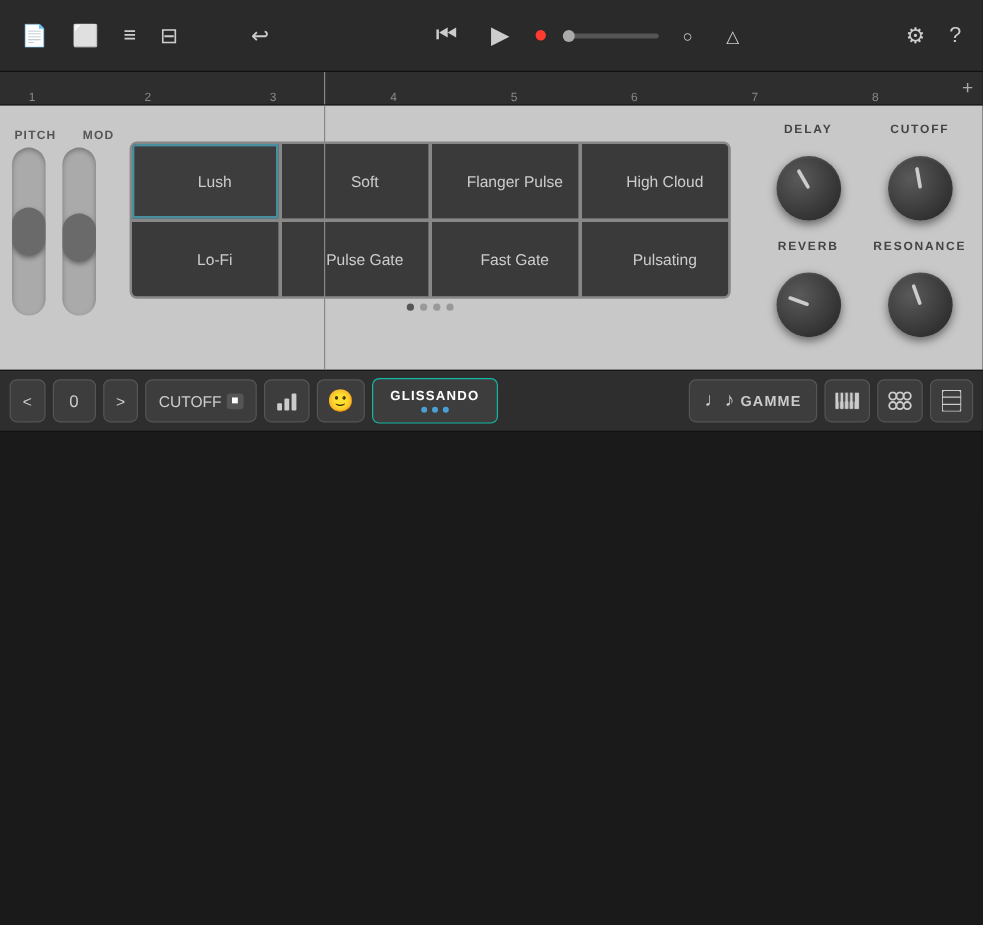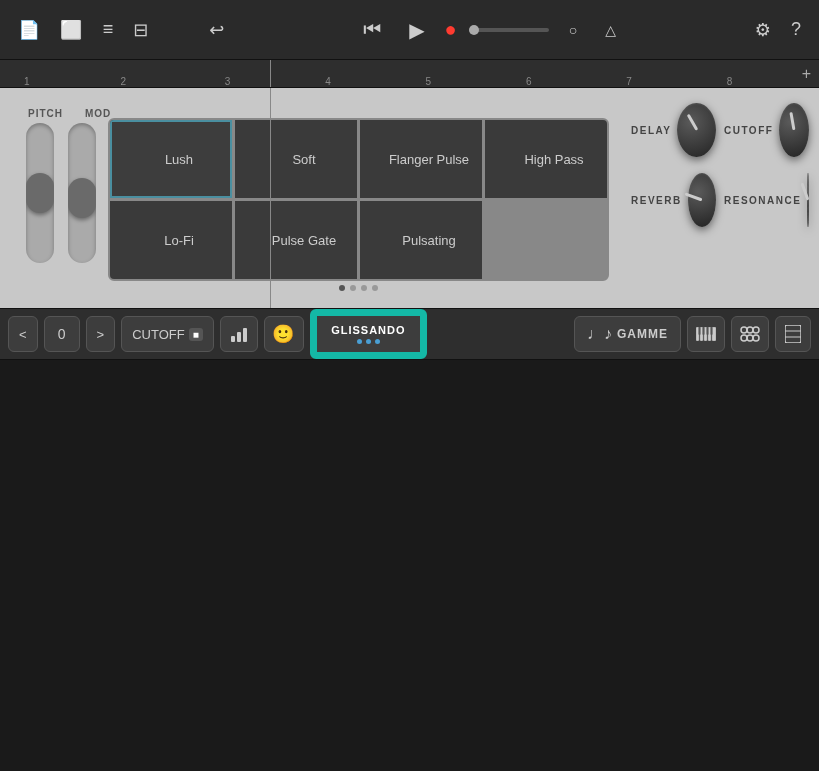--- a/index.html
+++ b/index.html
@@ -153,21 +153,21 @@
       grid-template-columns: repeat(4, 1fr);
       grid-template-rows: repeat(2, 1fr);
       gap: 3px;
       background: #888;
       border: 2px solid #888;
       border-radius: 6px;
       overflow: hidden;
     }
     .pad {
       background: #3a3a3a;
-      height: 78px;
+      height: 62px;
       display: flex;
       align-items: center;
       justify-content: center;
       font-size: 13px;
       color: #ccc;
       cursor: pointer;
       position: relative;
       transition: background 0.1s;
       padding-left: 16px;
     }
@@ -182,23 +182,23 @@
       right: 10px;
       top: 15px;
       display: grid;
       grid-template-columns: repeat(2, 85px);
       grid-template-rows: repeat(2, auto);
       gap: 8px;
       row-gap: 16px;
     }
     .knob-group {
       display: flex;
-      flex-direction: row;
-      align-items: center;
-      gap: 6px;
+      flex-direction: column;
+      align-items: center;
+      gap: 16px;
     }
     .knob-label {
       font-size: 10px;
       color: #444;
       font-weight: 700;
       letter-spacing: 1.5px;
       text-align: center;
     }
     .knob {
       width: 54px;
@@ -259,21 +259,21 @@
       text-align: center;
       font-size: 14px;
       height: 36px;
       display: flex;
       align-items: center;
       justify-content: center;
     }
     .ctrl-sep { flex: 1; }
     .glissando-btn {
       background: #3d3d3d;
-      border: 7px solid #14b8a6;
+      border: 1px solid #14b8a6;
       border-radius: 6px;
       color: #fff;
       font-size: 12px;
       font-weight: 700;
       letter-spacing: 1px;
       padding: 18px 14px;
       cursor: pointer;
       height: 36px;
       display: flex;
       flex-direction: column;
@@ -420,21 +420,21 @@
     <span class="ruler-mark" style="left:89.5%">8</span>
   </div>
   <div class="playhead-line"></div>
   <span class="ruler-plus">+</span>
 </div>
 
 <div class="main-area">
   <div class="playhead-line" style="left:270px;"></div>
 
 
-  <div style="position:absolute;left:10px;top:20px;margin-left:16px;">
+  <div style="position:absolute;left:10px;top:20px;">
     <div style="display:flex;gap:22px;margin-bottom:4px;margin-left:2px;">
       <span style="font-size:10px;color:#555;font-weight:700;letter-spacing:1px;">PITCH</span>
       <span style="font-size:10px;color:#555;font-weight:700;letter-spacing:1px;">MOD</span>
     </div>
     <div style="display:flex;gap:14px;">
       <div class="slider-track">
         <div class="slider-thumb"></div>
       </div>
       <div class="slider-track">
         <div class="slider-thumb" style="top:55px;"></div>
@@ -447,27 +447,30 @@
       <div class="pad active">
         <span>Lush</span>
       </div>
       <div class="pad">
         <span>Soft</span>
       </div>
       <div class="pad">
         <span>Flanger Pulse</span>
       </div>
       <div class="pad">
-        <span>High Pass</span>
+        <span>High Cloud</span>
       </div>
       <div class="pad">
         <span>Lo-Fi</span>
       </div>
       <div class="pad">
         <span>Pulse Gate</span>
+      </div>
+      <div class="pad">
+        <span>Fast Gate</span>
       </div>
       <div class="pad">
         <span>Pulsating</span>
       </div>
     </div>
 
     <div class="page-dots">
       <div class="page-dot active"></div>
       <div class="page-dot"></div>
       <div class="page-dot"></div>

